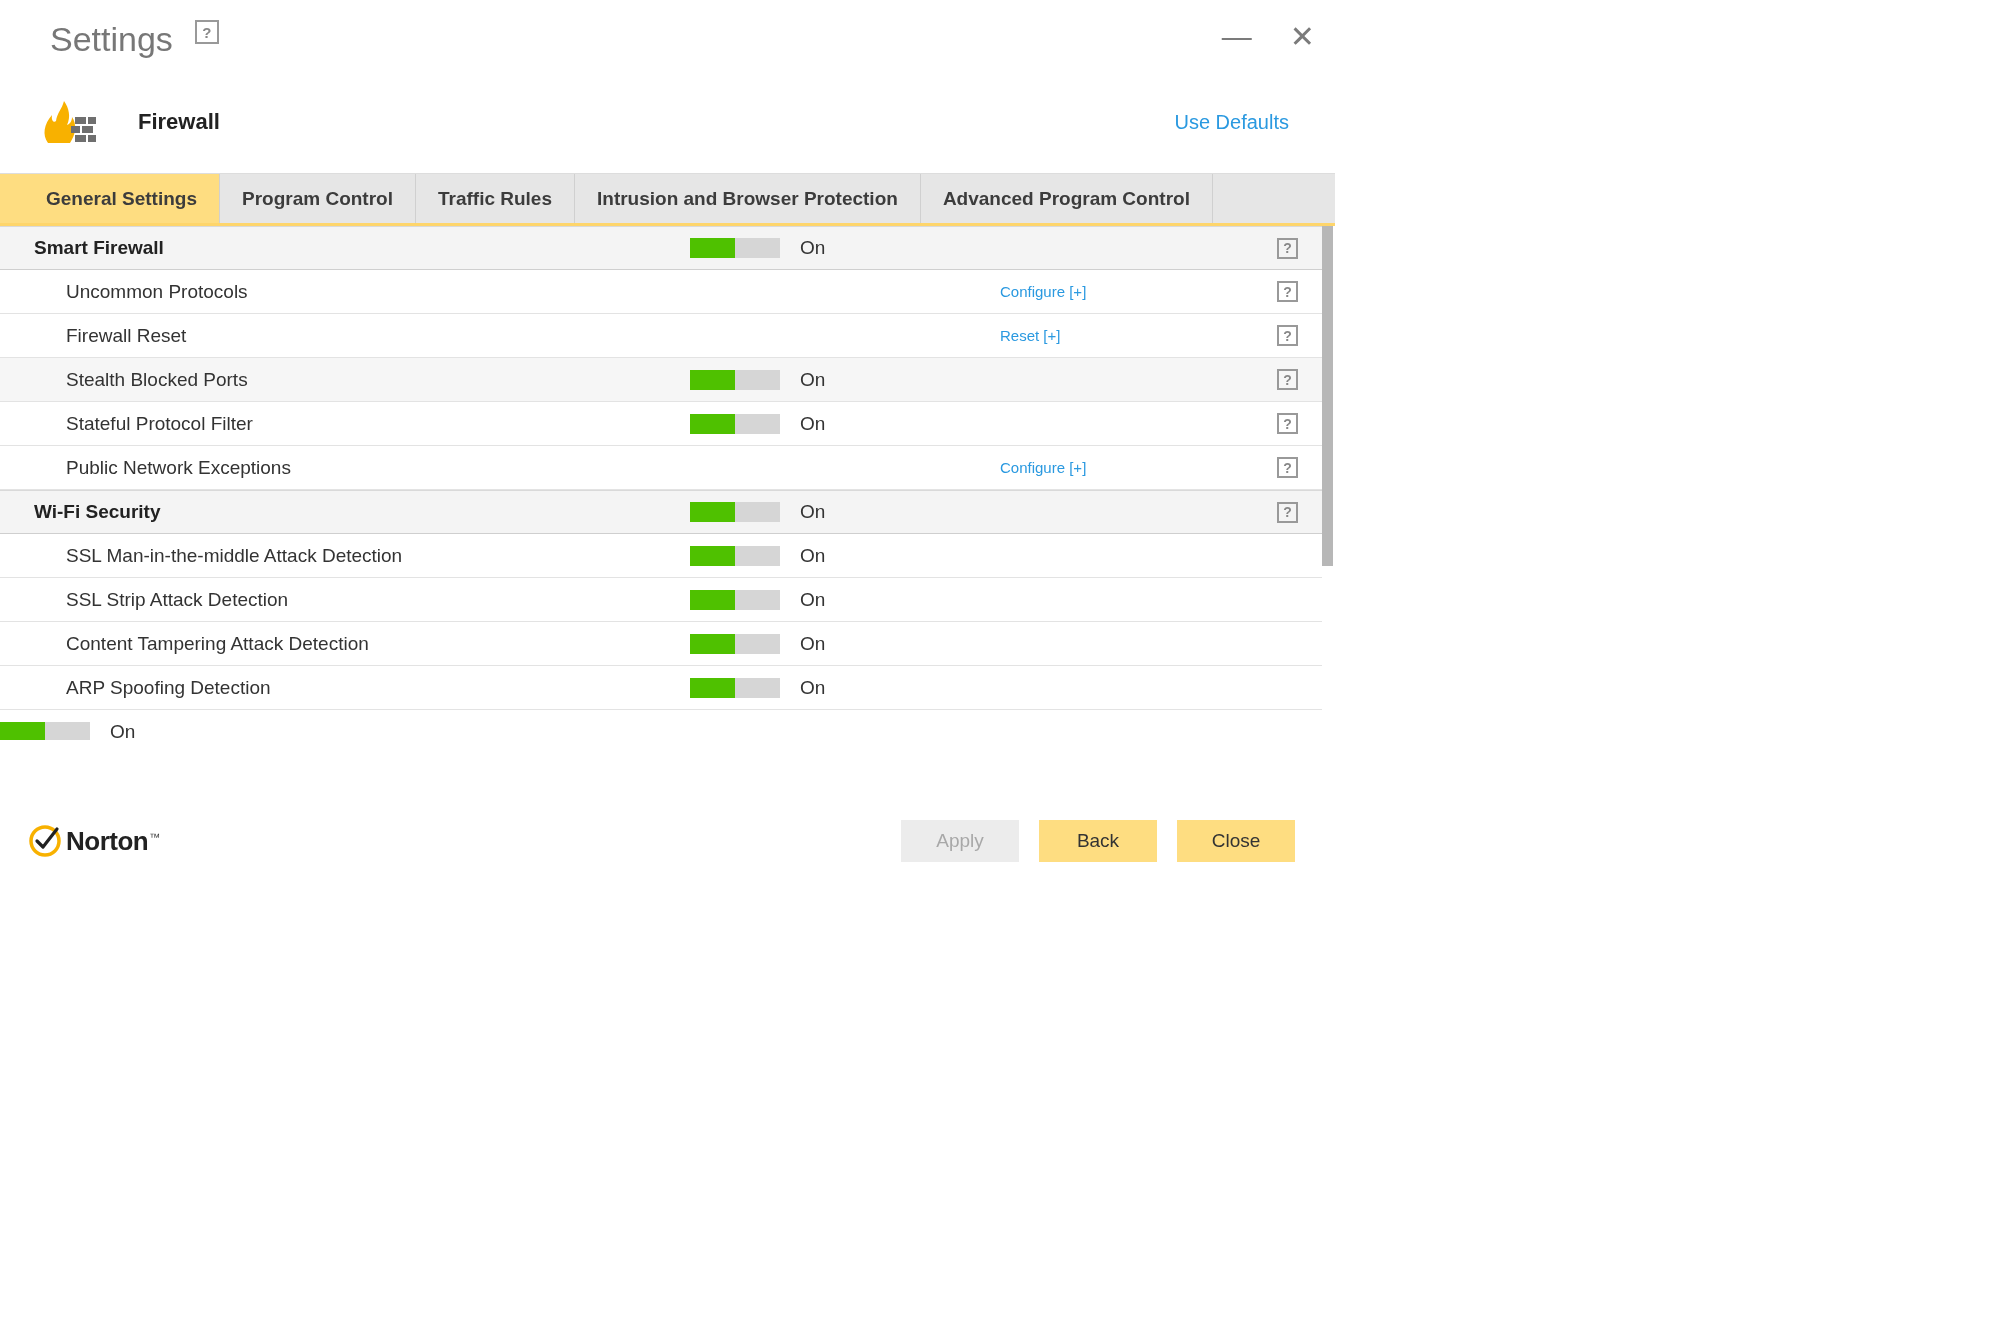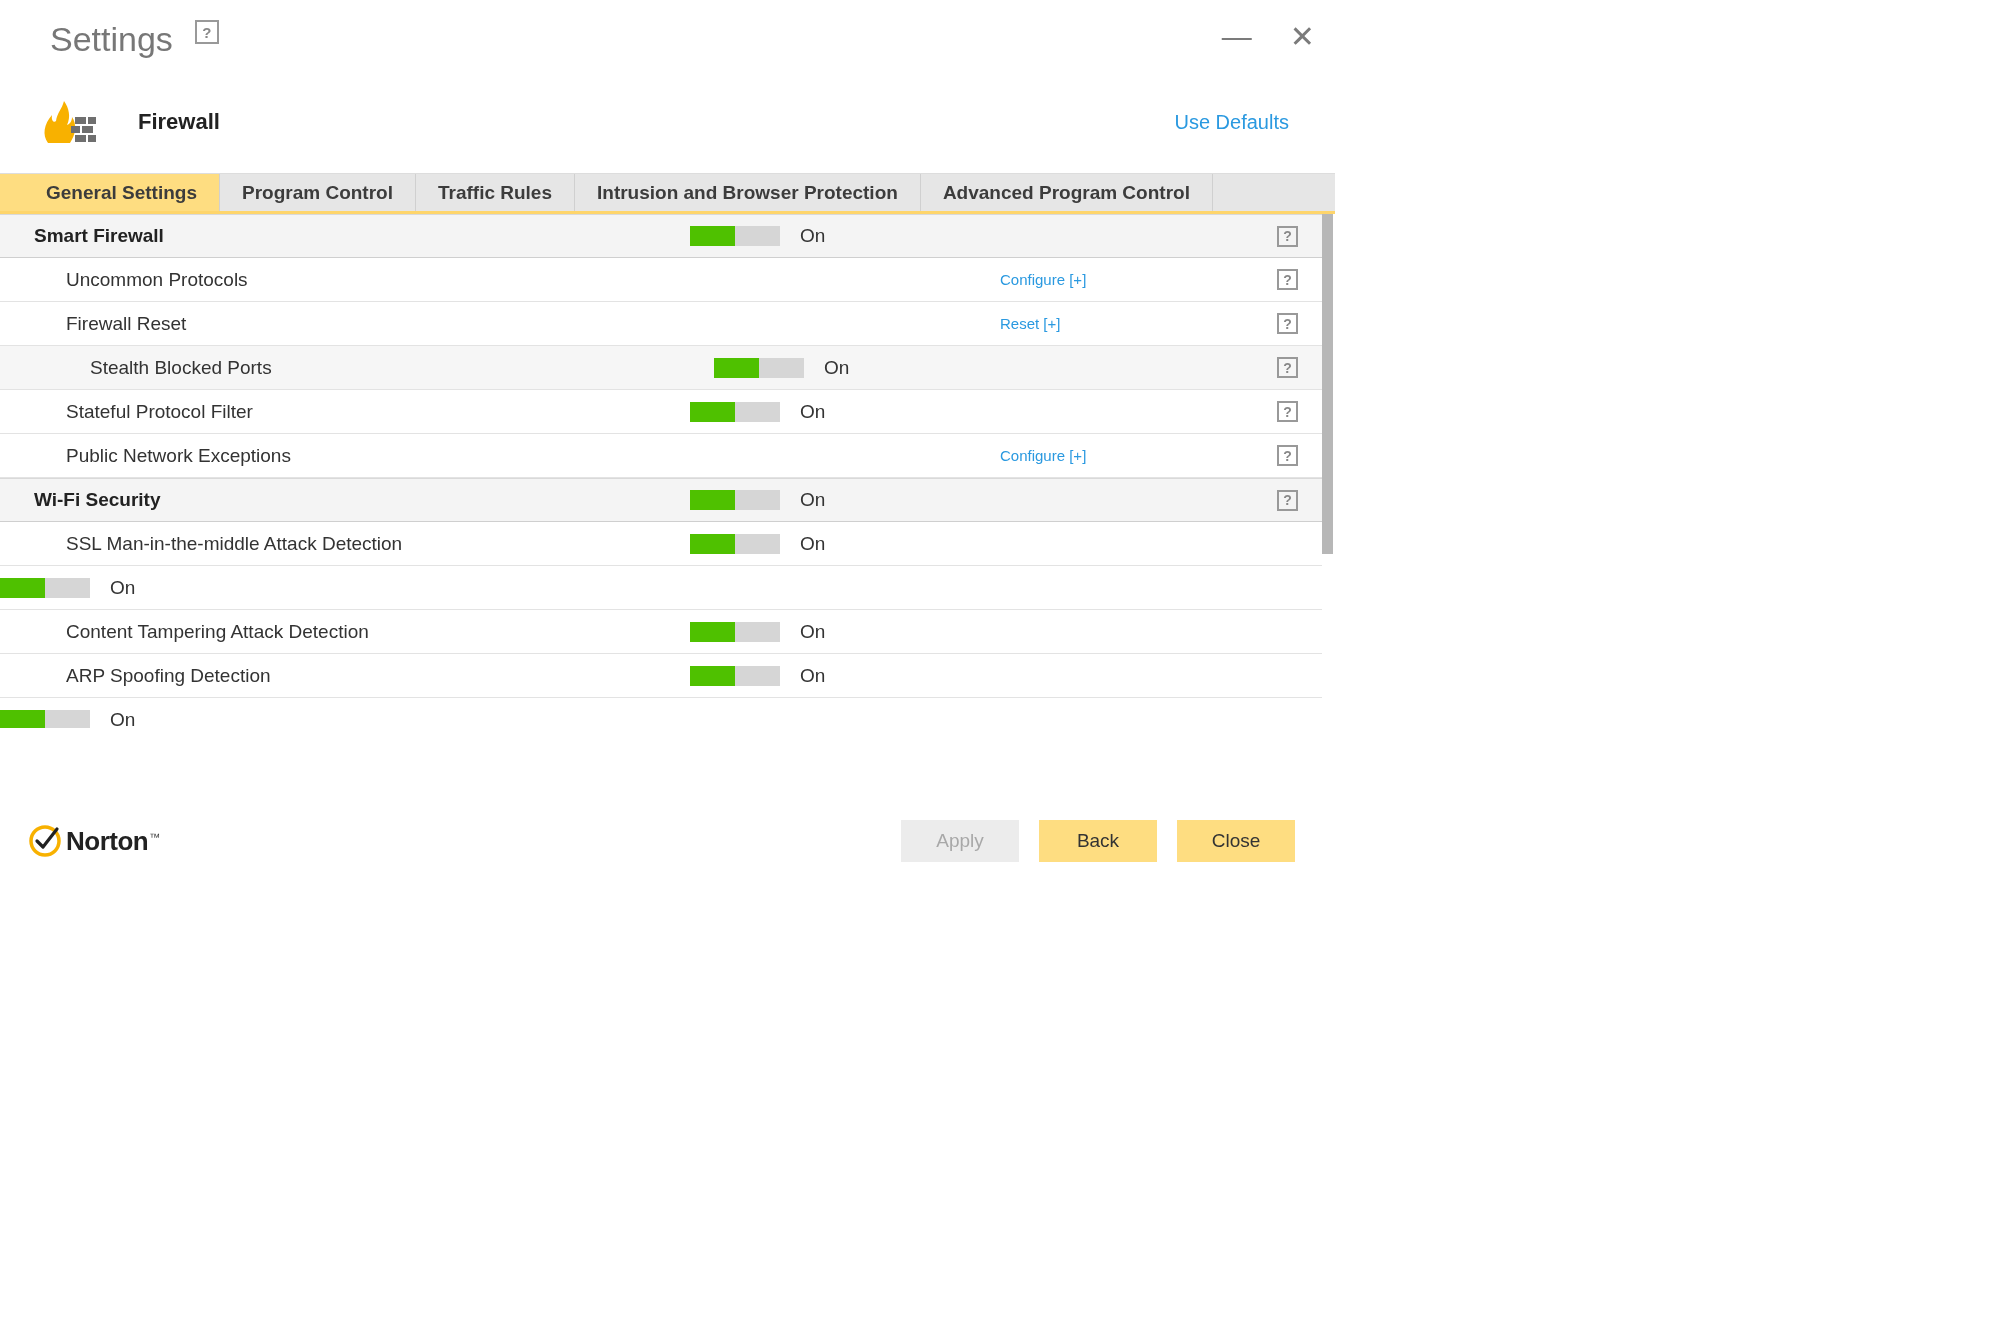--- a/index.html
+++ b/index.html
@@ -105,21 +105,21 @@
     margin-left: auto;
     color: #2a99e0;
     font-size: 20px;
     cursor: pointer;
   }
   
   .tabs {
     display: flex;
     background: #e6e6e6;
     border-top: 1px solid #ddd;
-    height: 38px;
+    height: 50px;
     align-items: stretch;
   }
   .tab {
     padding: 0 22px;
     display: flex;
     align-items: center;
     font-size: 19px;
     font-weight: 700;
     color: #3c3c3c;
     border-right: 1.5px solid #d0d0d0;
@@ -163,21 +163,20 @@
     padding: 0 24px 0 0;
   }
   .row.group {
     background: #f4f4f4;
     border-top: 1px solid #d9d9d9;
     border-bottom: 1.5px solid #cfcfcf;
     height: 44px;
   }
   .row.alt {
     background: #f6f6f6;
-    padding-left: 24px;
   }
   .label {
     padding-left: 66px;
     font-size: 19px;
     color: #333;
     width: 690px;
     flex: 0 0 690px;
   }
   .group .label {
     padding-left: 34px;
@@ -436,20 +435,21 @@
             <div class="toggle">
               <div class="knob"></div>
             </div>
           </div>
         <div class="status-col">On</div>
         <div class="action-col"></div>
         <div class="help-col"></div>
       </div>
 
       <div class="row">
+        <div class="label">SSL Strip Attack Detection</div>
         <div class="toggle-col">
             <div class="toggle">
               <div class="knob"></div>
             </div>
           </div>
         <div class="status-col">On</div>
         <div class="action-col"></div>
         <div class="help-col"></div>
       </div>
 

